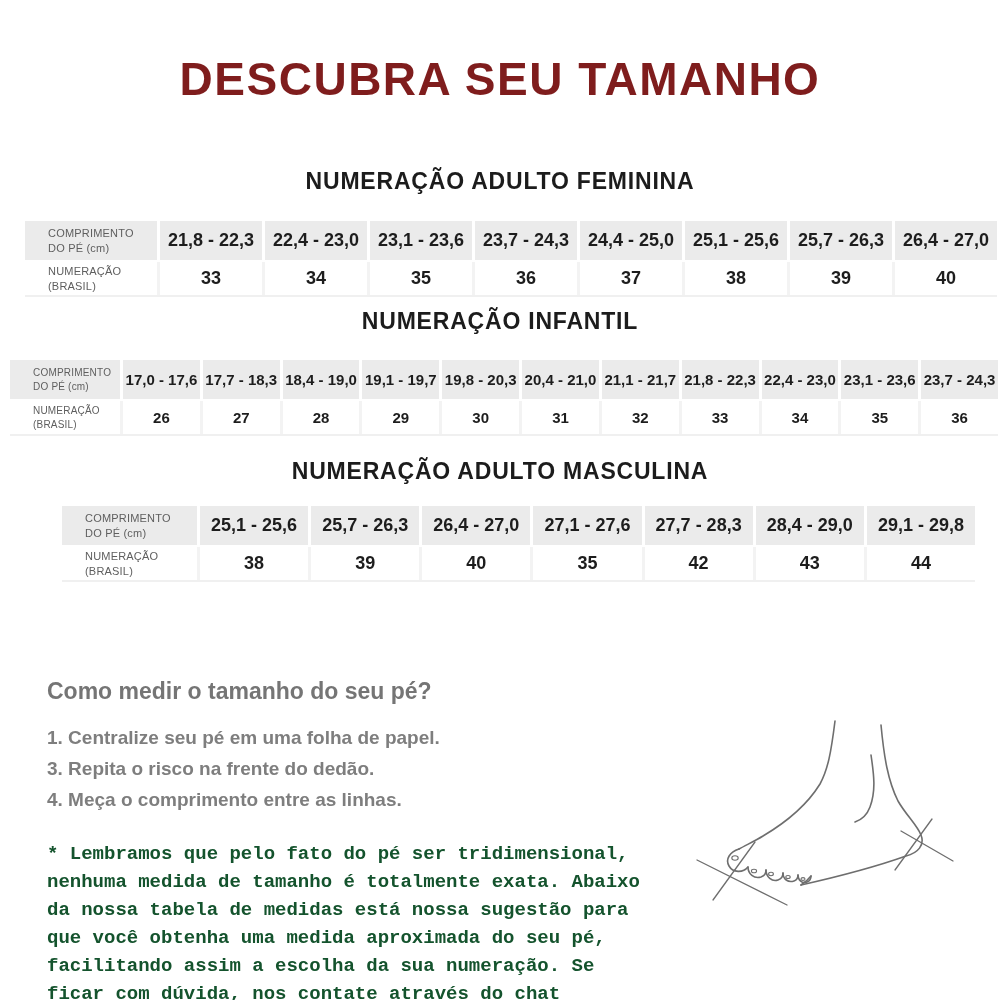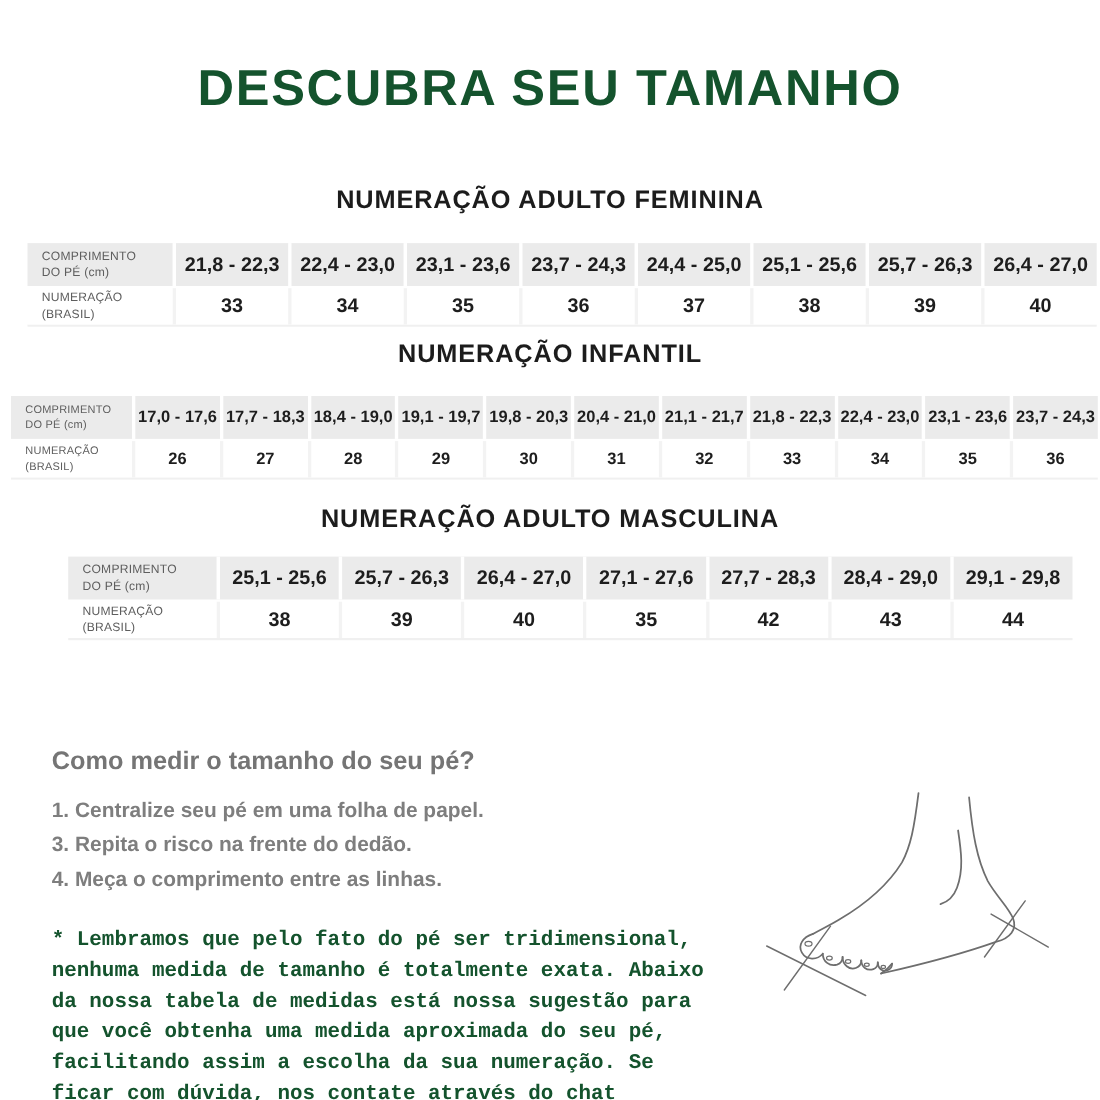--- a/index.html
+++ b/index.html
@@ -2,21 +2,21 @@
 <html><head>
 <meta charset="utf-8">
 <style>
   html,body{margin:0;padding:0;background:#fff;}
   body{width:1000px;height:1000px;font-family:"Liberation Sans",sans-serif;-webkit-font-smoothing:antialiased;}
   *{box-sizing:border-box;}
   .page{position:relative;width:1000px;height:1000px;background:#fff;overflow:hidden;}
 
   .page-title{
     position:absolute;top:52px;left:0;width:1000px;margin:0;
-    text-align:center;font-size:46px;font-weight:bold;color:#14532d;letter-spacing:1.5px;
+    text-align:center;font-size:46px;font-weight:bold;color:#7f1d1d;letter-spacing:1.5px;
   }
   .section-heading{
     position:absolute;left:0;width:1000px;margin:0;
     text-align:center;font-size:23px;font-weight:bold;color:#1c1c1c;letter-spacing:0.8px;
   }
   #h2-fem{top:168px;}
   #h2-inf{top:308px;}
   #h2-masc{top:458px;}
 
   .size-table{position:absolute;display:flex;flex-direction:column;}
@@ -25,21 +25,21 @@
   #table-masc{top:506px;left:62px;width:913px;}
 
   .t-row{display:flex;width:100%;}
   .range-row{height:39px;}
   .size-row{height:35px;margin-top:2px;border-bottom:2px solid #f0f0f0;}
 
   .cell{display:flex;align-items:center;justify-content:center;
         font-weight:bold;color:#1d1d1d;}
   .label-cell{
     flex:0 0 132px;justify-content:flex-start;align-items:center;
-    padding-left:13px;font-weight:normal;font-size:11px;color:#5e5e5e;
+    padding-left:23px;font-weight:normal;font-size:11px;color:#5e5e5e;
     line-height:1.35;letter-spacing:0.2px;white-space:pre-line;text-align:left;
   }
   .val-cell{flex:1 1 0;border-left:3px solid #fff;font-size:18px;}
   .range-row .label-cell,.range-row .val-cell{background:#ebebeb;}
   .range-row .val-cell{border-left-color:#fff;}
   .size-row .val-cell{background:#fff;border-left-color:#f3f3f3;}
   .size-row .label-cell{background:#fff;}
 
   .tbl-inf .label-cell{flex-basis:110px;font-size:10px;}
   .tbl-inf .val-cell{font-size:15px;}

